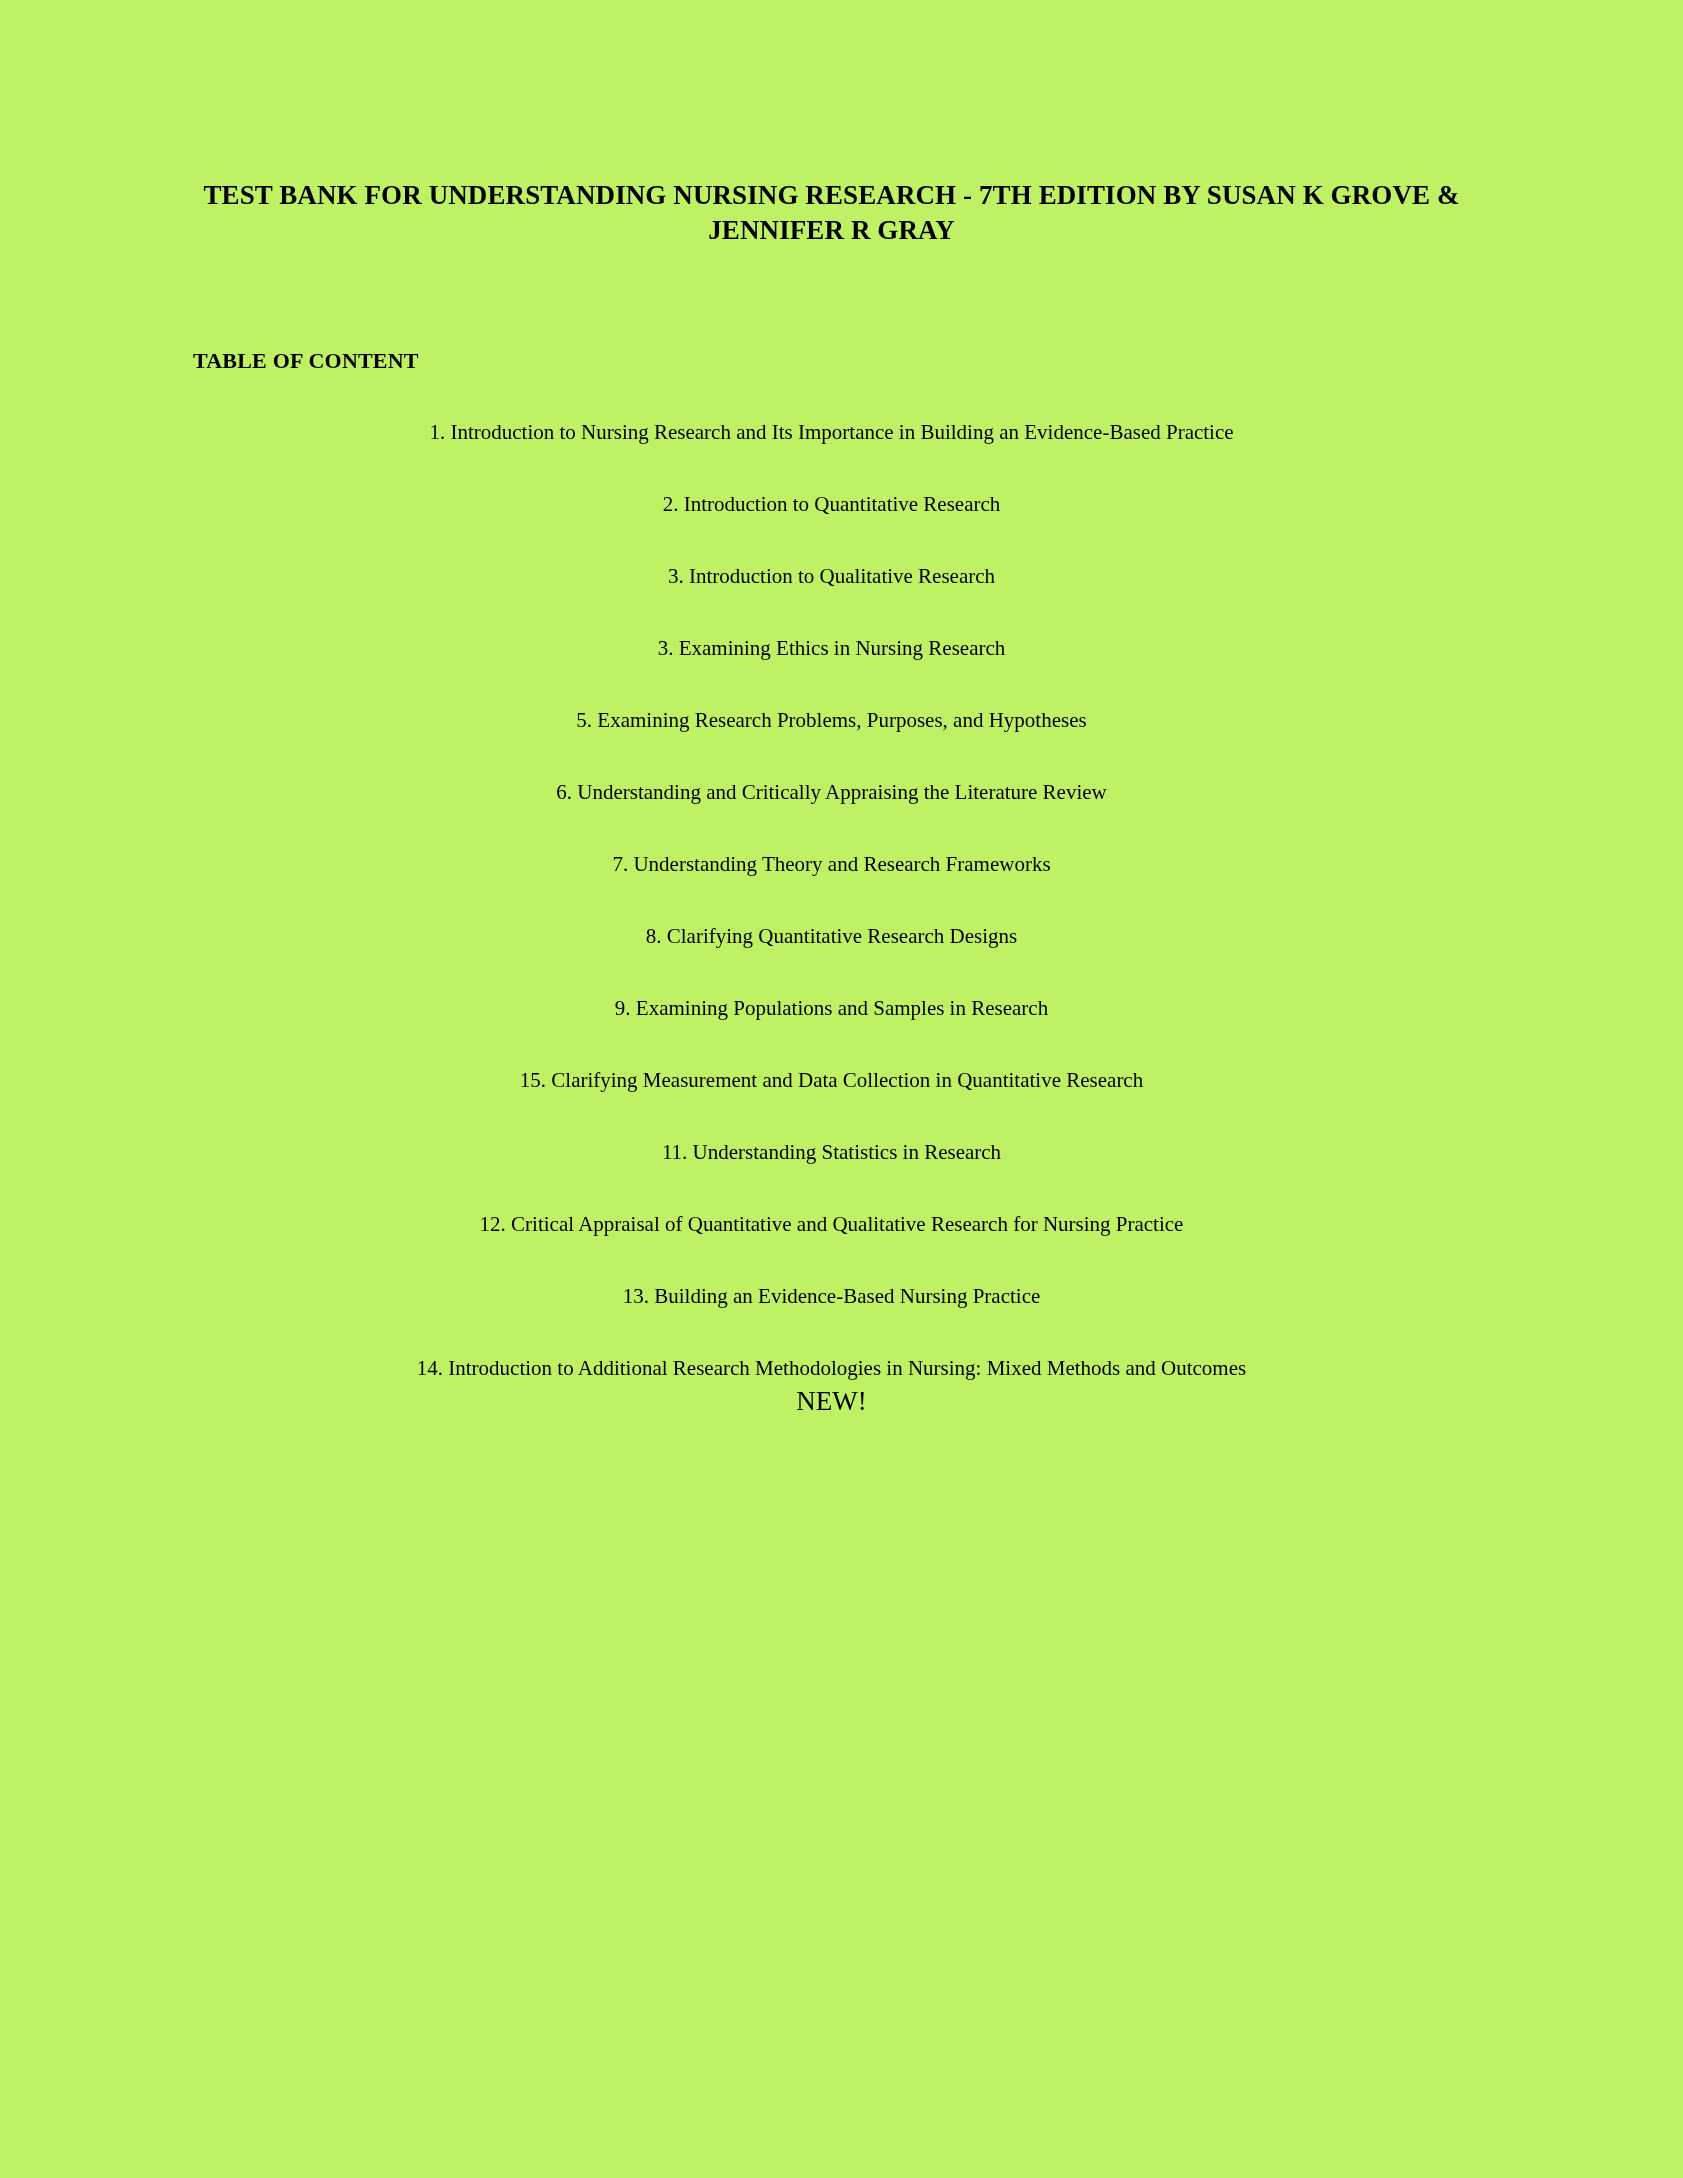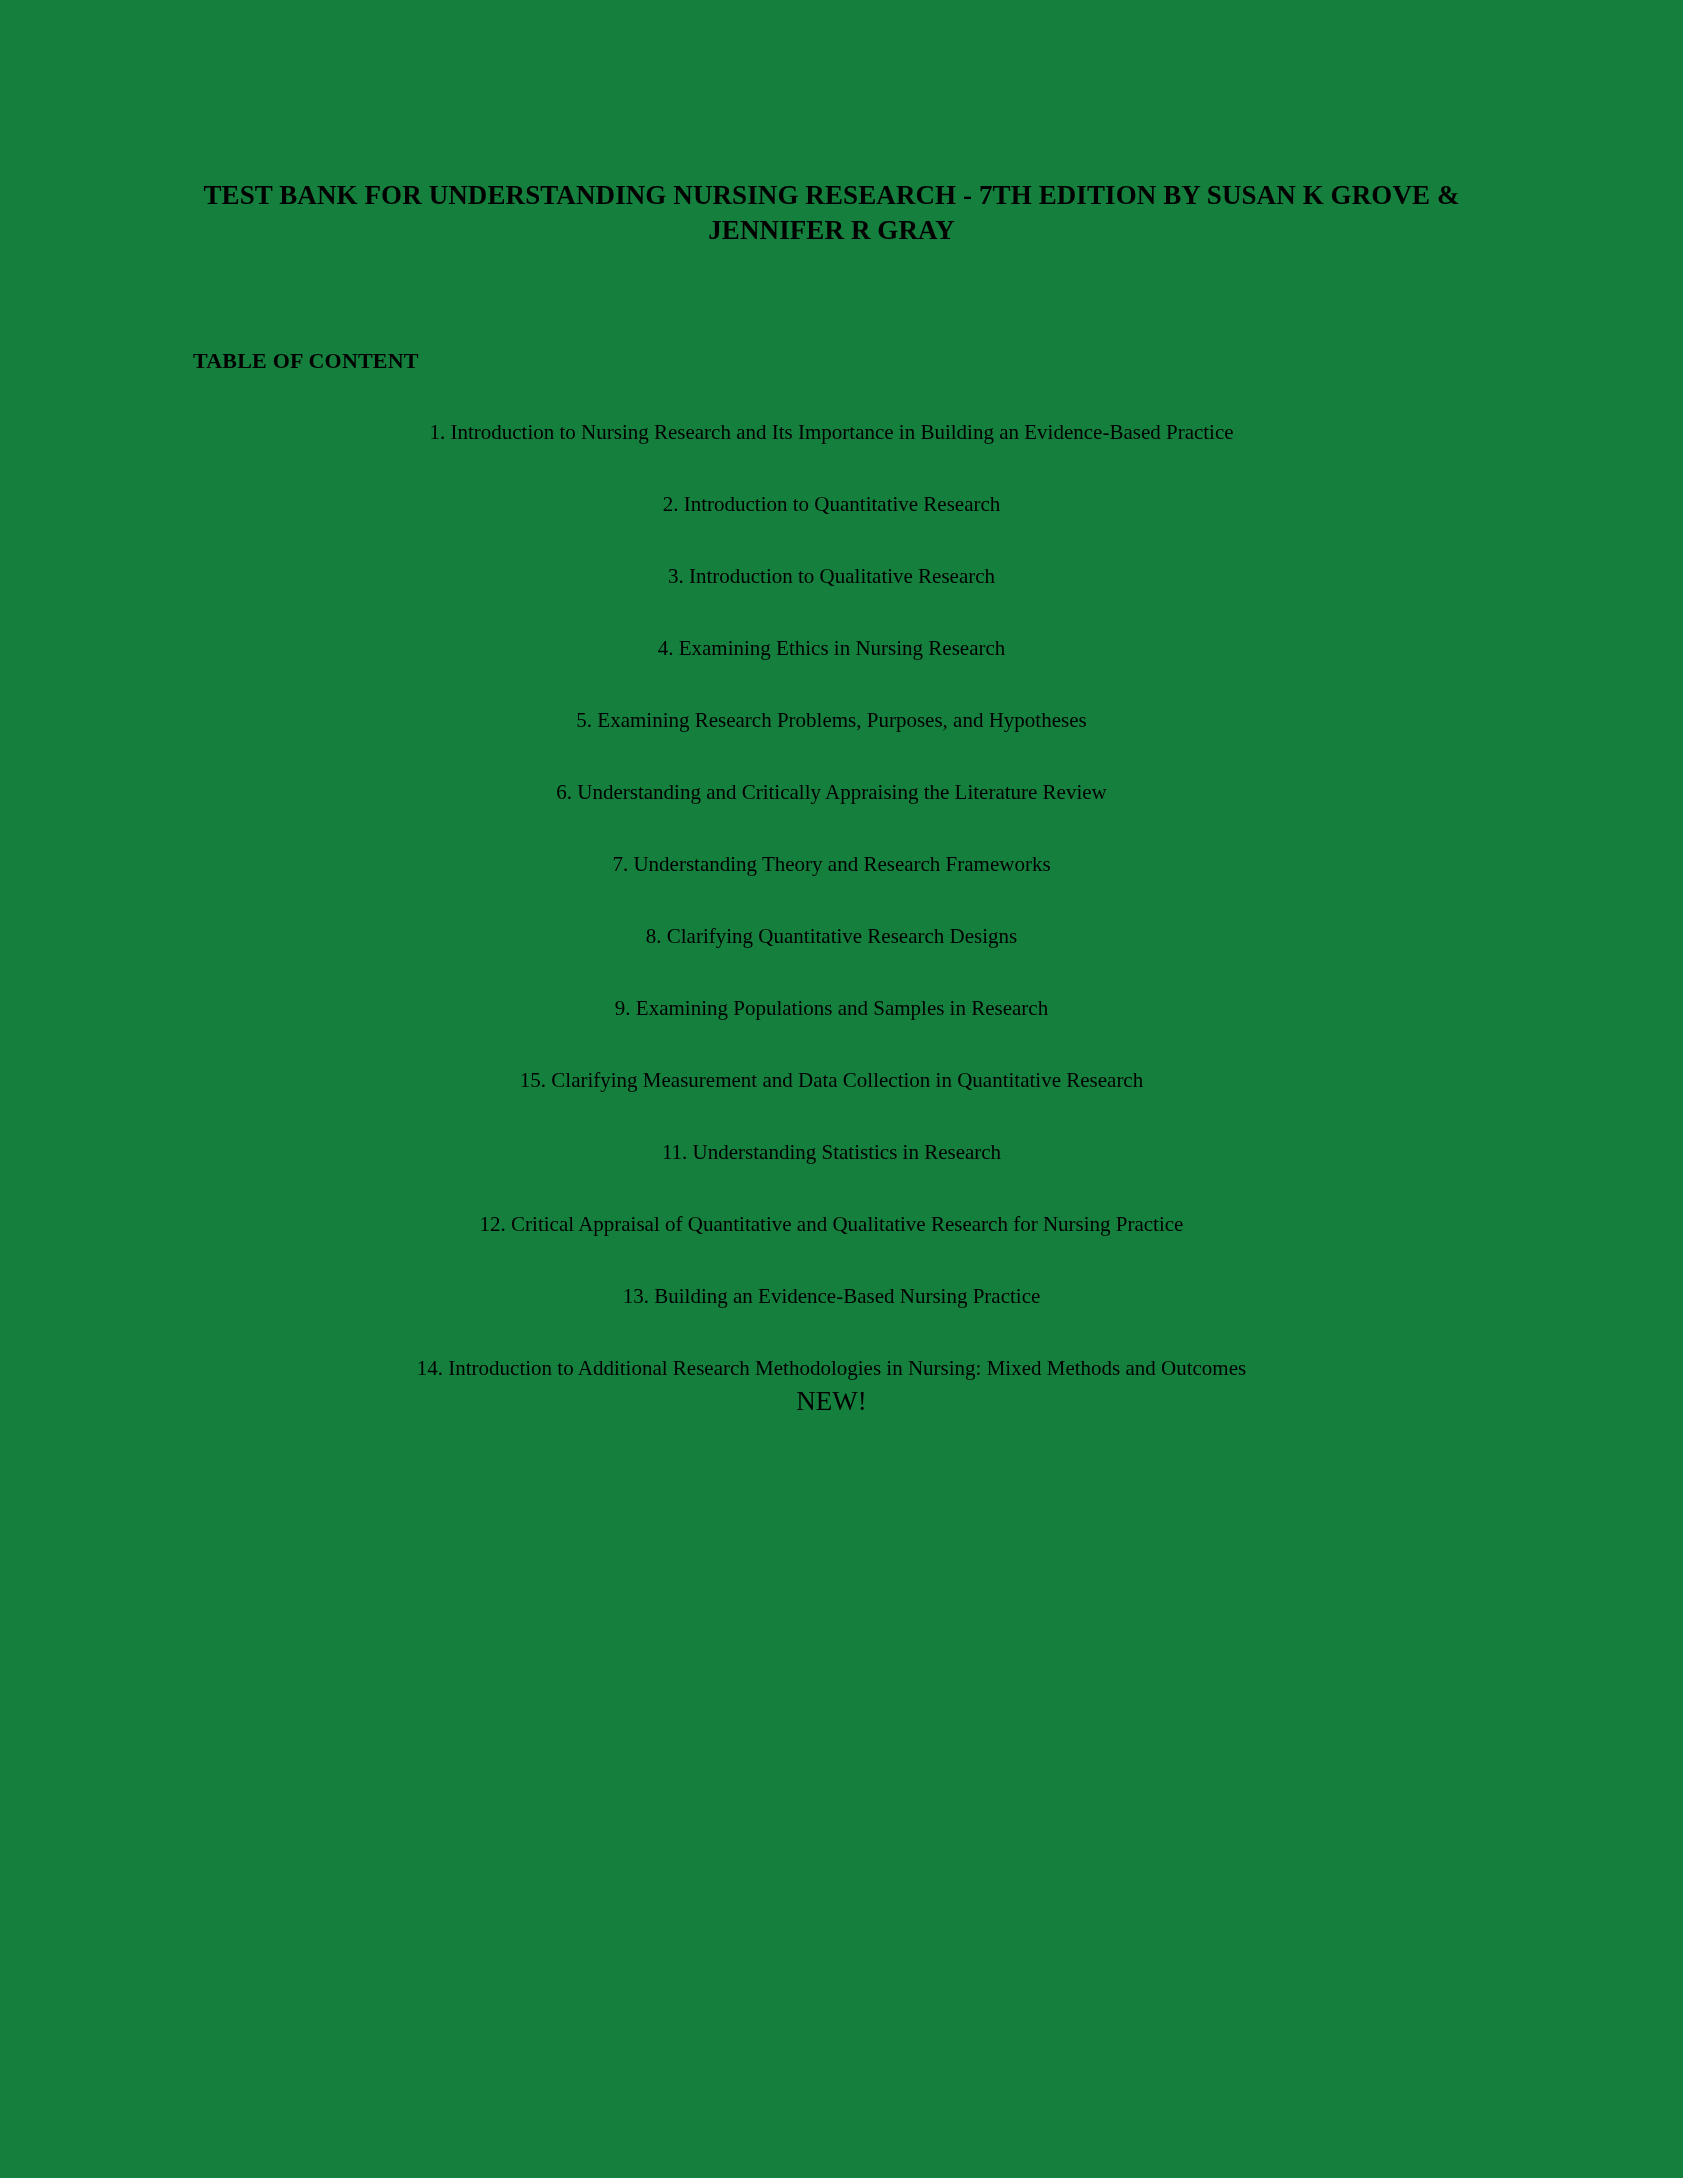--- a/index.html
+++ b/index.html
@@ -11,21 +11,21 @@
     width: 1683px;
     height: 2178px;
     font-family: "Liberation Serif", "DejaVu Serif", serif;
     color: #000000;
     overflow: hidden;
   }
   .page {
     position: relative;
     width: 1683px;
     height: 2178px;
-    background: #15803d;
+    background: #bef264;
     box-sizing: border-box;
     padding: 178px 213px 0 193px;
   }
   .doc-title {
     font-weight: bold;
     font-size: 27px;
     line-height: 1.30;
     text-align: center;
     letter-spacing: 0.1px;
     margin: 0 0 0 0;
@@ -69,21 +69,21 @@
 <div class="page">
 
   <h1 class="doc-title">TEST BANK FOR UNDERSTANDING NURSING RESEARCH - 7TH EDITION BY SUSAN K GROVE &amp; JENNIFER R GRAY</h1>
 
   <div class="toc-heading">TABLE OF CONTENT</div>
 
   <ul class="toc-list">
     <li class="toc-item wrap">1. Introduction to Nursing Research and Its Importance in Building an Evidence-Based Practice</li>
     <li class="toc-item">2. Introduction to Quantitative Research</li>
     <li class="toc-item">3. Introduction to Qualitative Research</li>
-    <li class="toc-item">4. Examining Ethics in Nursing Research</li>
+    <li class="toc-item">3. Examining Ethics in Nursing Research</li>
     <li class="toc-item">5. Examining Research Problems, Purposes, and Hypotheses</li>
     <li class="toc-item">6. Understanding and Critically Appraising the Literature Review</li>
     <li class="toc-item">7. Understanding Theory and Research Frameworks</li>
     <li class="toc-item">8. Clarifying Quantitative Research Designs</li>
     <li class="toc-item">9. Examining Populations and Samples in Research</li>
     <li class="toc-item">15. Clarifying Measurement and Data Collection in Quantitative Research</li>
     <li class="toc-item">11. Understanding Statistics in Research</li>
     <li class="toc-item">12. Critical Appraisal of Quantitative and Qualitative Research for Nursing Practice</li>
     <li class="toc-item">13. Building an Evidence-Based Nursing Practice</li>
     <li class="toc-item wrap">14. Introduction to Additional Research Methodologies in Nursing: Mixed Methods and Outcomes</li>

